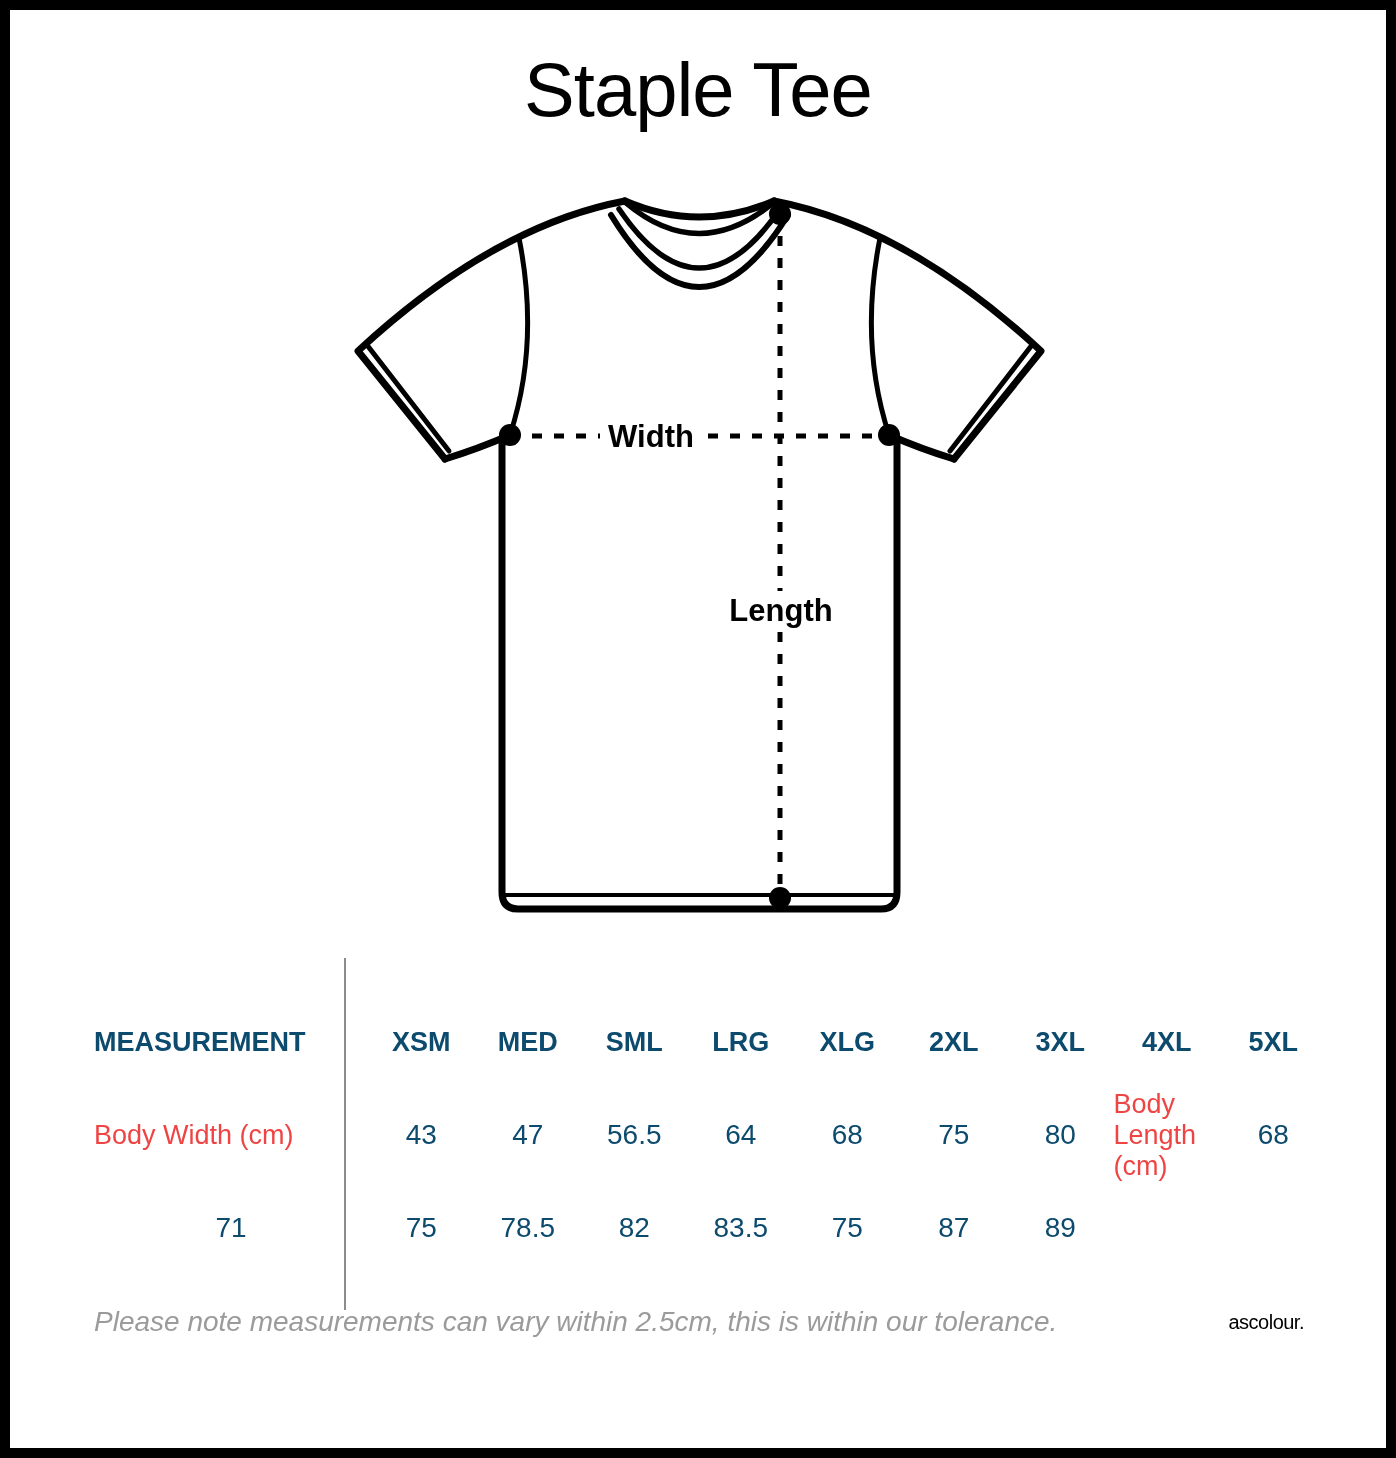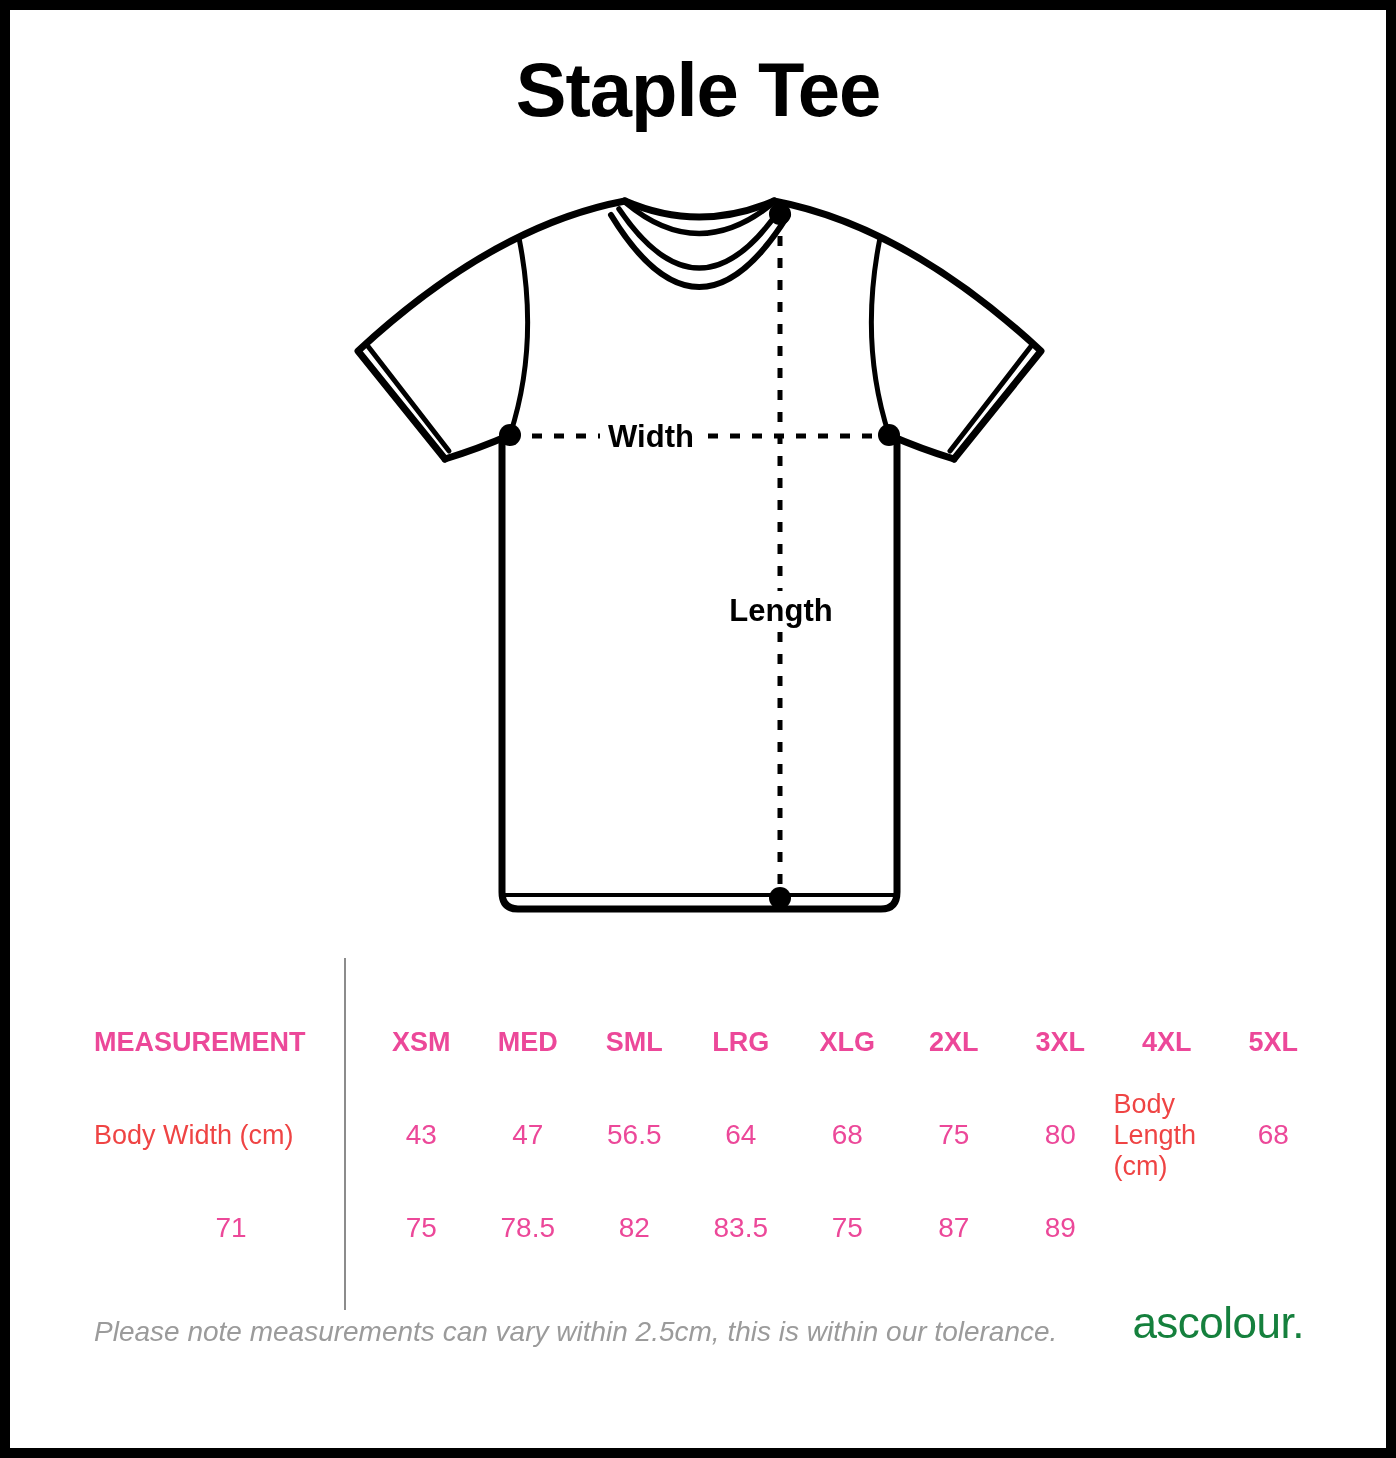--- a/index.html
+++ b/index.html
@@ -10,21 +10,21 @@
     background:#ffffff;
     border:10px solid #000;
     font-family:"Liberation Sans", sans-serif;
     overflow:hidden;
   }
   .title{
     position:absolute;
     top:36px;left:0;right:0;
     text-align:center;
     font-size:76px;
-    font-weight:bold;
+    font-weight:normal;
     letter-spacing:-1px;
     color:#000;
   }
   .tshirt{
     position:absolute;
     left:338px;top:178px;
   }
   .svg-label{
     font-family:"Liberation Sans", sans-serif;
     font-weight:bold;
@@ -36,21 +36,21 @@
     left:84px;top:985px;
     display:grid;
     grid-template-columns:274px repeat(9,106.5px);
     grid-template-rows:94px 92px 94px;
   }
   .cell{
     display:flex;
     align-items:center;
     justify-content:center;
     font-size:28px;
-    color:#ec4899;
+    color:#0c4a6e;
   }
   .cell.label{
     justify-content:flex-start;
     font-size:27px;
   }
   .cell.header{
     font-weight:bold;
     font-size:27px;
   }
   .cell.rowlabel{
@@ -61,31 +61,31 @@
     position:absolute;
     left:334px;top:948px;
     width:2px;height:352px;
     background:#8c8c8c;
   }
   .footer{
     position:absolute;
     left:84px;right:82px;top:1286px;
     height:52px;
     display:flex;
-    align-items:flex-end;
+    align-items:center;
     justify-content:space-between;
   }
   .footer-note{
     font-style:italic;
     font-size:28px;
     color:#9b9b9b;
   }
   .brand{
-    font-size:44px;
-    color:#15803d;
+    font-size:20px;
+    color:#000000;
     letter-spacing:-0.5px;
   }
 </style>
 </head>
 <body>
 
 <div id="frame">
 
   <div class="title">Staple Tee</div>
 

